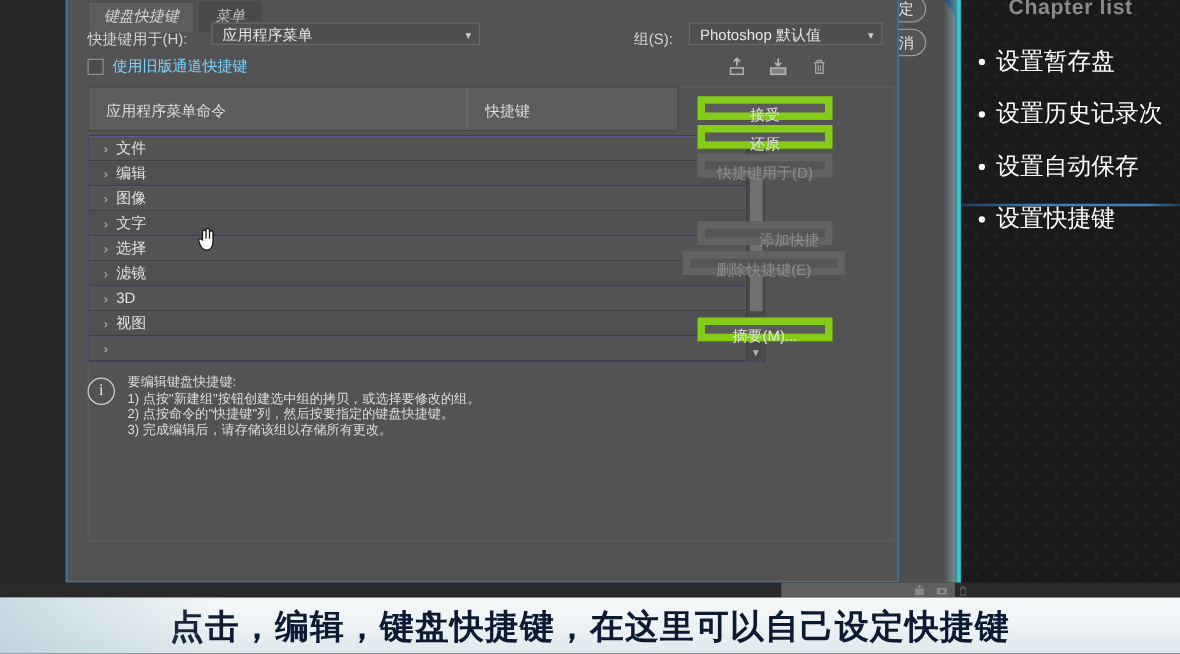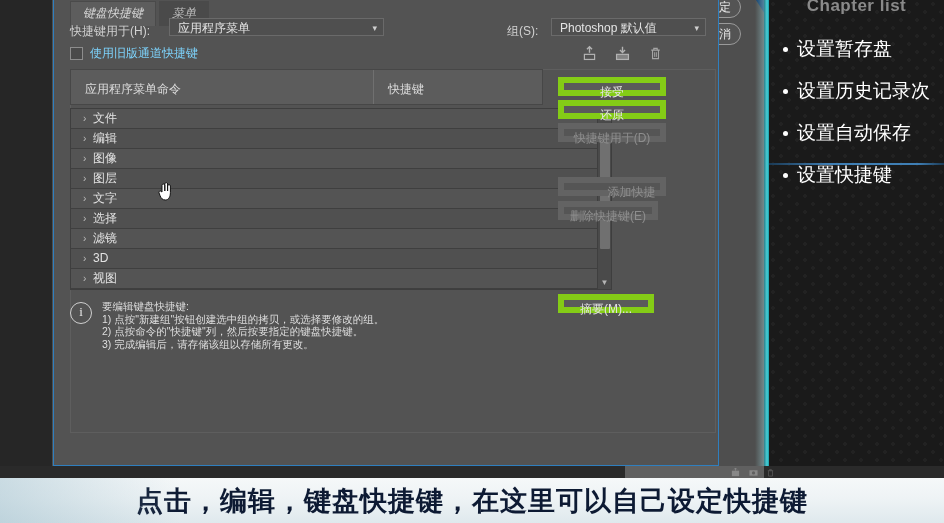--- a/index.html
+++ b/index.html
@@ -204,41 +204,40 @@
 
     <div class="tbl-head">
       <div class="th c1">应用程序菜单命令</div>
       <div class="th c2">快捷键</div>
     </div>
 
     <div class="tbl-body">
       <div class="trow"><span class="arw">›</span><span>文件</span></div>
       <div class="trow"><span class="arw">›</span><span>编辑</span></div>
       <div class="trow"><span class="arw">›</span><span>图像</span></div>
-      <div class="trow"><span class="arw">›</span><span>图层</span></div>
       <div class="trow"><span class="arw">›</span><span>文字</span></div>
       <div class="trow"><span class="arw">›</span><span>选择</span></div>
       <div class="trow"><span class="arw">›</span><span>滤镜</span></div>
       <div class="trow"><span class="arw">›</span><span>3D</span></div>
       <div class="trow"><span class="arw">›</span><span>视图</span></div>
       <div class="trow"><span class="arw">›</span></div>
 
       <div class="sbar">
         <div class="sb-arrow">▲</div>
         <div class="sb-thumb"></div>
         <div class="sb-arrow" style="position:absolute;bottom:0;left:0;width:100%;">▼</div>
       </div>
     </div>
 
     <div class="btn" style="left:504px;top:82px;width:108px;">接受</div>
     <div class="btn" style="left:504px;top:105px;width:108px;">还原</div>
     <div class="btn dis" style="left:504px;top:128px;width:108px;">快捷键用于(D)</div>
     <div class="btn dis" style="left:504px;top:182px;width:108px;padding-left:39px;">添加快捷键(A)</div>
-    <div class="btn dis" style="left:504px;top:206px;width:100px;">删除快捷键(E)</div>
-    <div class="btn" style="left:504px;top:259px;width:96px;margin-top:40px;">摘要(M)...</div>
+    <div class="btn dis" style="left:492px;top:206px;width:130px;">删除快捷键(E)</div>
+    <div class="btn" style="left:504px;top:259px;width:108px;">摘要(M)...</div>
 
     <div class="info">
       <div class="info-i">i</div>
       <div class="info-txt">
         <div>要编辑键盘快捷键:</div>
         <div>1) 点按"新建组"按钮创建选中组的拷贝，或选择要修改的组。</div>
         <div>2) 点按命令的"快捷键"列，然后按要指定的键盘快捷键。</div>
         <div>3) 完成编辑后，请存储该组以存储所有更改。</div>
       </div>
     </div>

